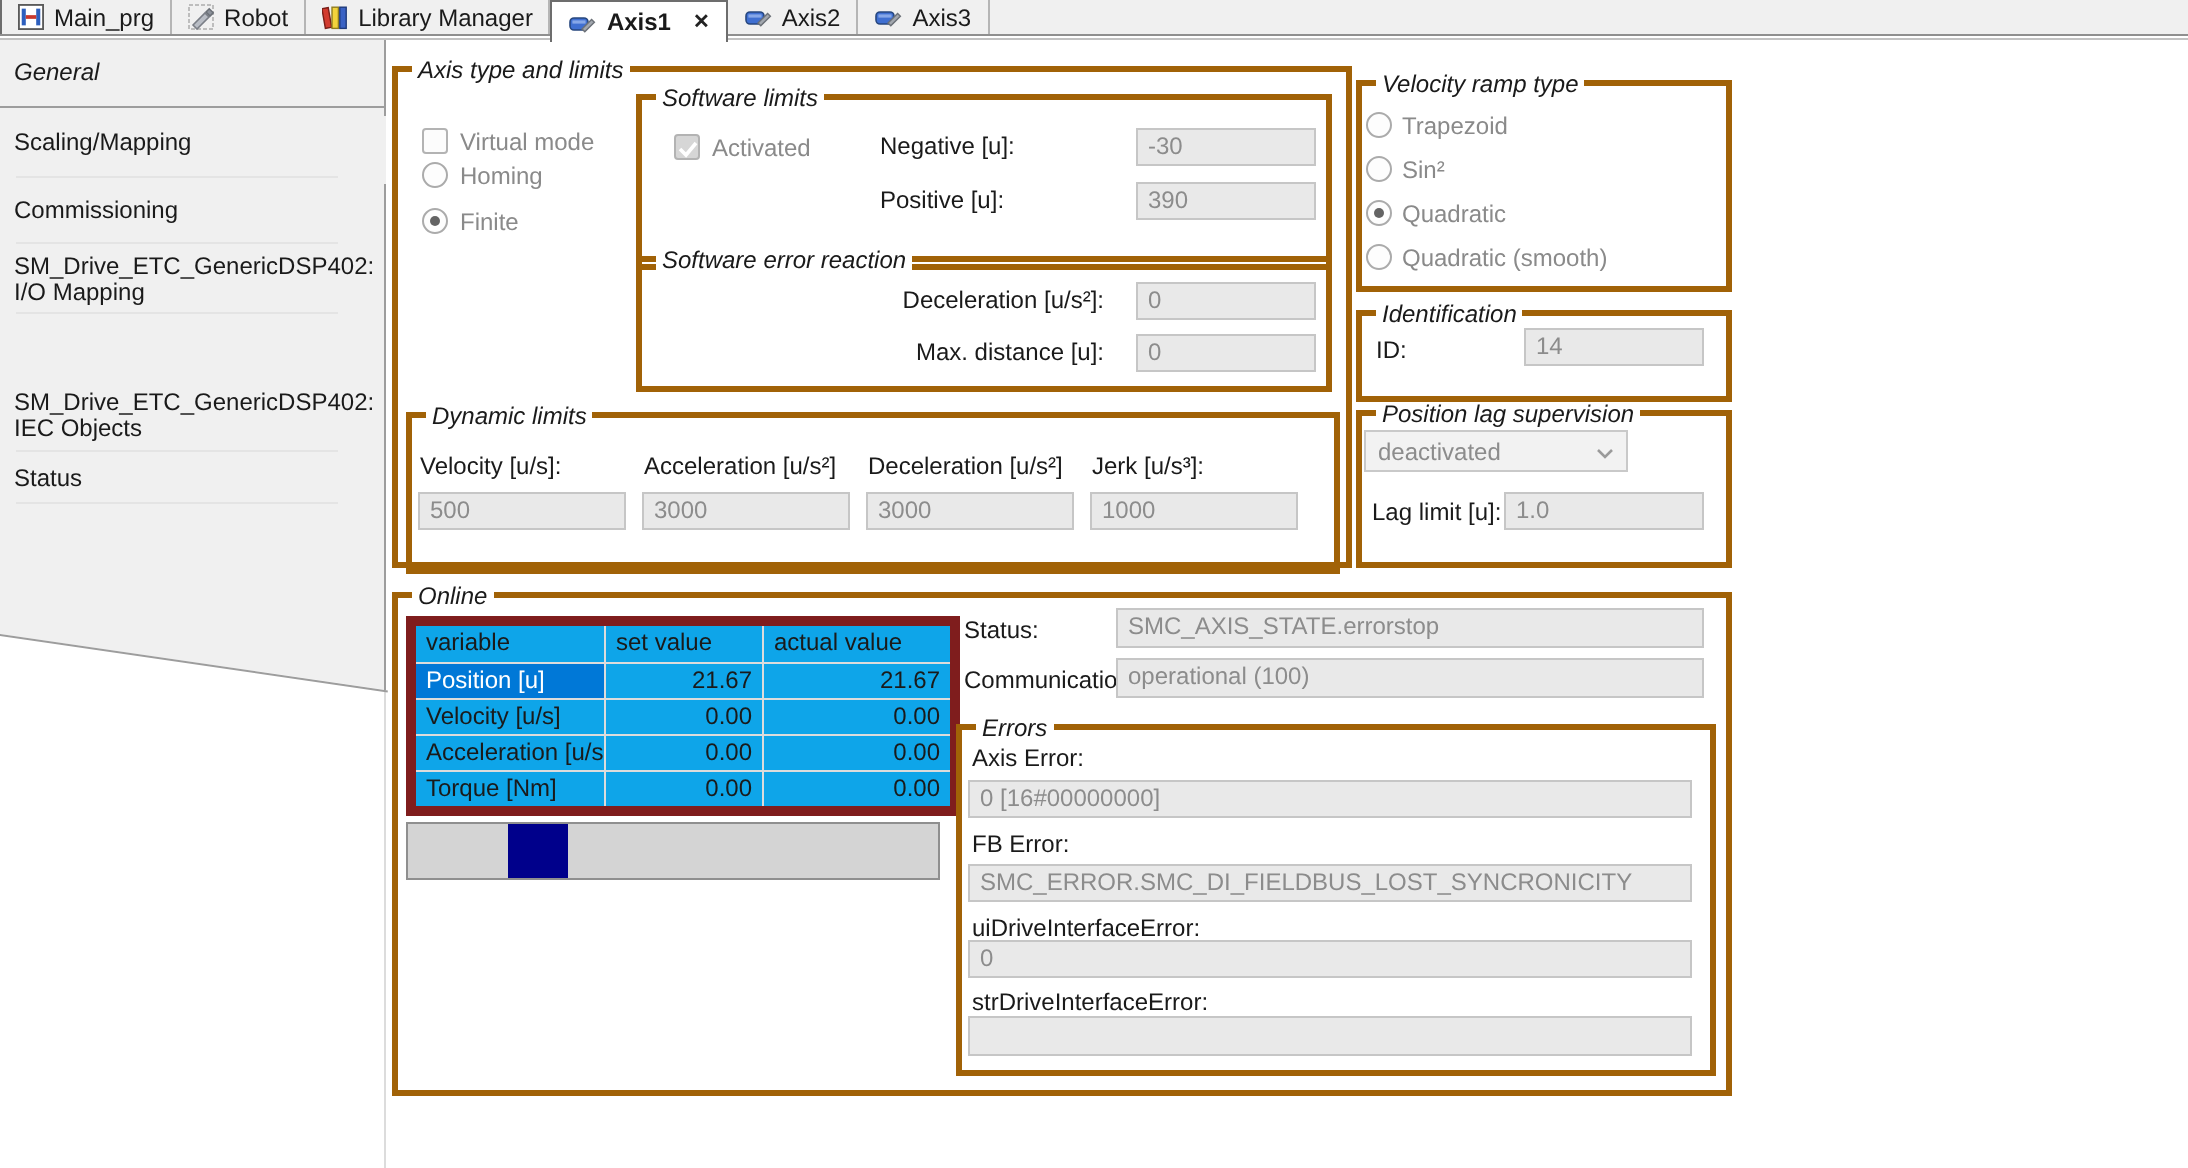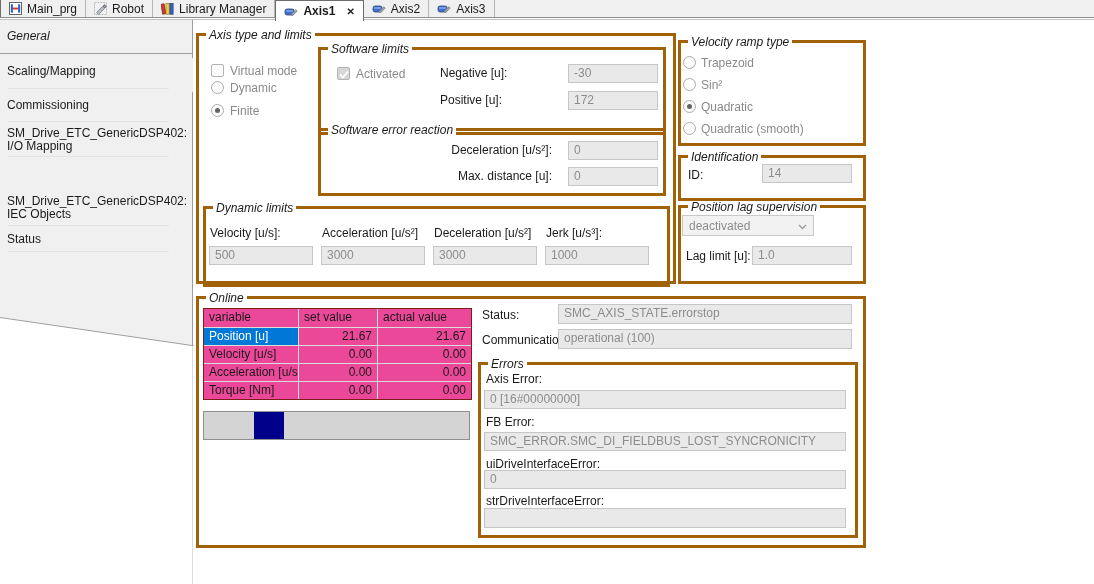--- a/index.html
+++ b/index.html
@@ -46,21 +46,21 @@
   .cb.checked svg{position:absolute;left:1px;top:2px;}
   .radio{position:absolute;width:13px;height:13px;box-sizing:border-box;border:1px solid #ababab;
          border-radius:50%;background:#fdfdfd;}
   .radio.sel::after{content:'';position:absolute;left:3px;top:3px;width:5px;height:5px;
                     border-radius:50%;background:#636363;}
   .combo{position:absolute;box-sizing:border-box;border:1px solid #c9c9c9;background:#f2f2f2;
          color:#8c8c8c;display:flex;align-items:center;padding:0 18px 0 6px;}
   .combo svg{position:absolute;right:6px;top:8px;}
 
   
-  .tbl{position:absolute;left:203px;top:308px;width:267px;border:1px solid #7f1d1d;background:#ec4899;}
+  .tbl{position:absolute;left:203px;top:308px;width:267px;border:5px solid #7f1d1d;background:#0ea5e9;}
   .tr{display:flex;height:17px;border-top:1px solid #dcdcdc;}
   .tr.hdr{height:18px;border-top:none;}
   .td{box-sizing:border-box;padding:1px 5px;line-height:14px;white-space:nowrap;overflow:hidden;}
   .c0{width:95px;border-right:1px solid #dcdcdc;}
   .c1{width:79px;border-right:1px solid #dcdcdc;text-align:right;}
   .c2{flex:1;text-align:right;}
   .hdr .c1,.hdr .c2{text-align:left;}
   .sel-cell{background:#0078d7;color:#fff;}
 
   .posbar{position:absolute;left:203px;top:411px;width:267px;height:29px;box-sizing:border-box;
@@ -151,37 +151,37 @@
   <div class="vseg" style="top:92px;height:253px;"></div>
   <div class="diag"></div>
   <div class="vfaint"></div>
 
   <div class="grp" style="left:196px;top:33px;width:474px;height:245px;">
     <span class="cap">Axis type and limits</span>
   </div>
   <div class="cb" style="left:211px;top:64px;"></div>
   <div class="lbl glbl" style="left:230px;top:64px;">Virtual mode</div>
   <div class="radio" style="left:211px;top:81px;"></div>
-  <div class="lbl glbl" style="left:230px;top:81px;">Dynamic</div>
+  <div class="lbl glbl" style="left:230px;top:81px;">Homing</div>
   <div class="radio sel" style="left:211px;top:104px;"></div>
   <div class="lbl glbl" style="left:230px;top:104px;">Finite</div>
 
   <div class="grp" style="left:318px;top:47px;width:342px;height:82px;">
     <span class="cap">Software limits</span>
   </div>
   <div class="cb checked" style="left:337px;top:67px;">
       <svg width="10" height="9" viewBox="0 0 10 9">
         <polyline points="1,4.5 4,7.5 9,1.5" fill="none" stroke="#fff" stroke-width="1.8"></polyline>
       </svg>
     </div>
   <div class="lbl glbl" style="left:356px;top:67px;">Activated</div>
   <div class="lbl" style="left:440px;top:66px;">Negative [u]:</div>
   <div class="field" style="left:568px;top:64px;width:90px;height:19px;">-30</div>
   <div class="lbl" style="left:440px;top:93px;">Positive [u]:</div>
-  <div class="field" style="left:568px;top:91px;width:90px;height:19px;">172</div>
+  <div class="field" style="left:568px;top:91px;width:90px;height:19px;">390</div>
 
   <div class="grp" style="left:318px;top:128px;width:342px;height:62px;">
     <span class="cap">Software error reaction</span>
   </div>
   <div class="lbl-r" style="left:412px;top:143px;">Deceleration [u/s²]:</div>
   <div class="field" style="left:568px;top:141px;width:90px;height:19px;">0</div>
   <div class="lbl-r" style="left:412px;top:169px;">Max. distance [u]:</div>
   <div class="field" style="left:568px;top:167px;width:90px;height:19px;">0</div>
 
   <div class="grp" style="left:203px;top:206px;width:461px;height:75px;">

